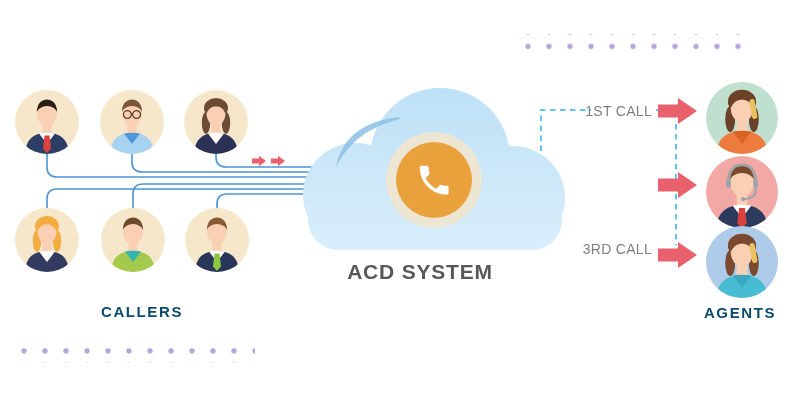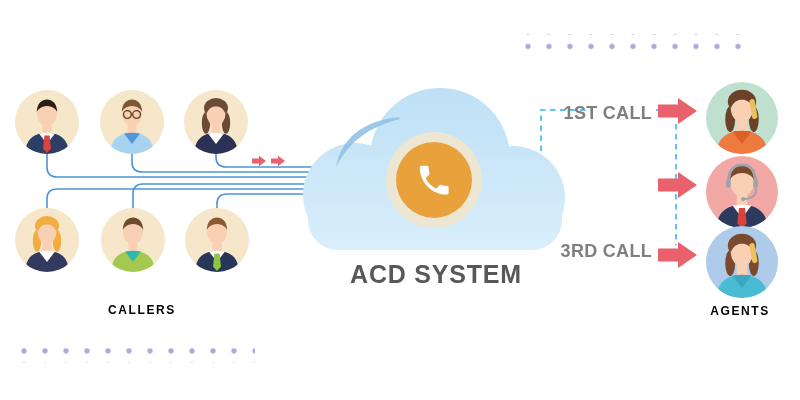--- a/index.html
+++ b/index.html
@@ -2,32 +2,32 @@
 <html><head>
 <meta charset="utf-8">
 <style>
   html,body{margin:0;padding:0;background:#ffffff;}
   .stage{
     position:relative;width:800px;height:400px;background:#ffffff;overflow:hidden;
     font-family:"Liberation Sans",sans-serif;
   }
   .stage svg{position:absolute;left:0;top:0;}
   .title{
-    position:absolute;left:336px;top:260px;width:200px;text-align:center;
-    font-size:25px;font-weight:bold;color:#57585A;letter-spacing:0.8px;
+    position:absolute;left:320px;top:260px;width:200px;text-align:center;
+    font-size:21px;font-weight:bold;color:#57585A;letter-spacing:0.8px;
   }
   .group-label{
-    position:absolute;font-size:12px;font-weight:bold;color:#000000;letter-spacing:1.6px;
+    position:absolute;font-size:15px;font-weight:bold;color:#0c4a6e;letter-spacing:1.6px;
     width:160px;text-align:center;
   }
   .group-label.callers{left:62px;top:303px;}
   .group-label.agents{left:660px;top:304px;}
   .route-label{
     position:absolute;left:552px;width:100px;text-align:right;
-    font-size:18px;font-weight:bold;color:#7D7F83;letter-spacing:0.3px;
+    font-size:14px;font-weight:normal;color:#7D7F83;letter-spacing:0.3px;
   }
   .route-1{top:103px;}
   .route-2{top:177px;}
   .route-3{top:241px;}
 </style>
 </head>
 <body>
 
 <div class="stage">
 

